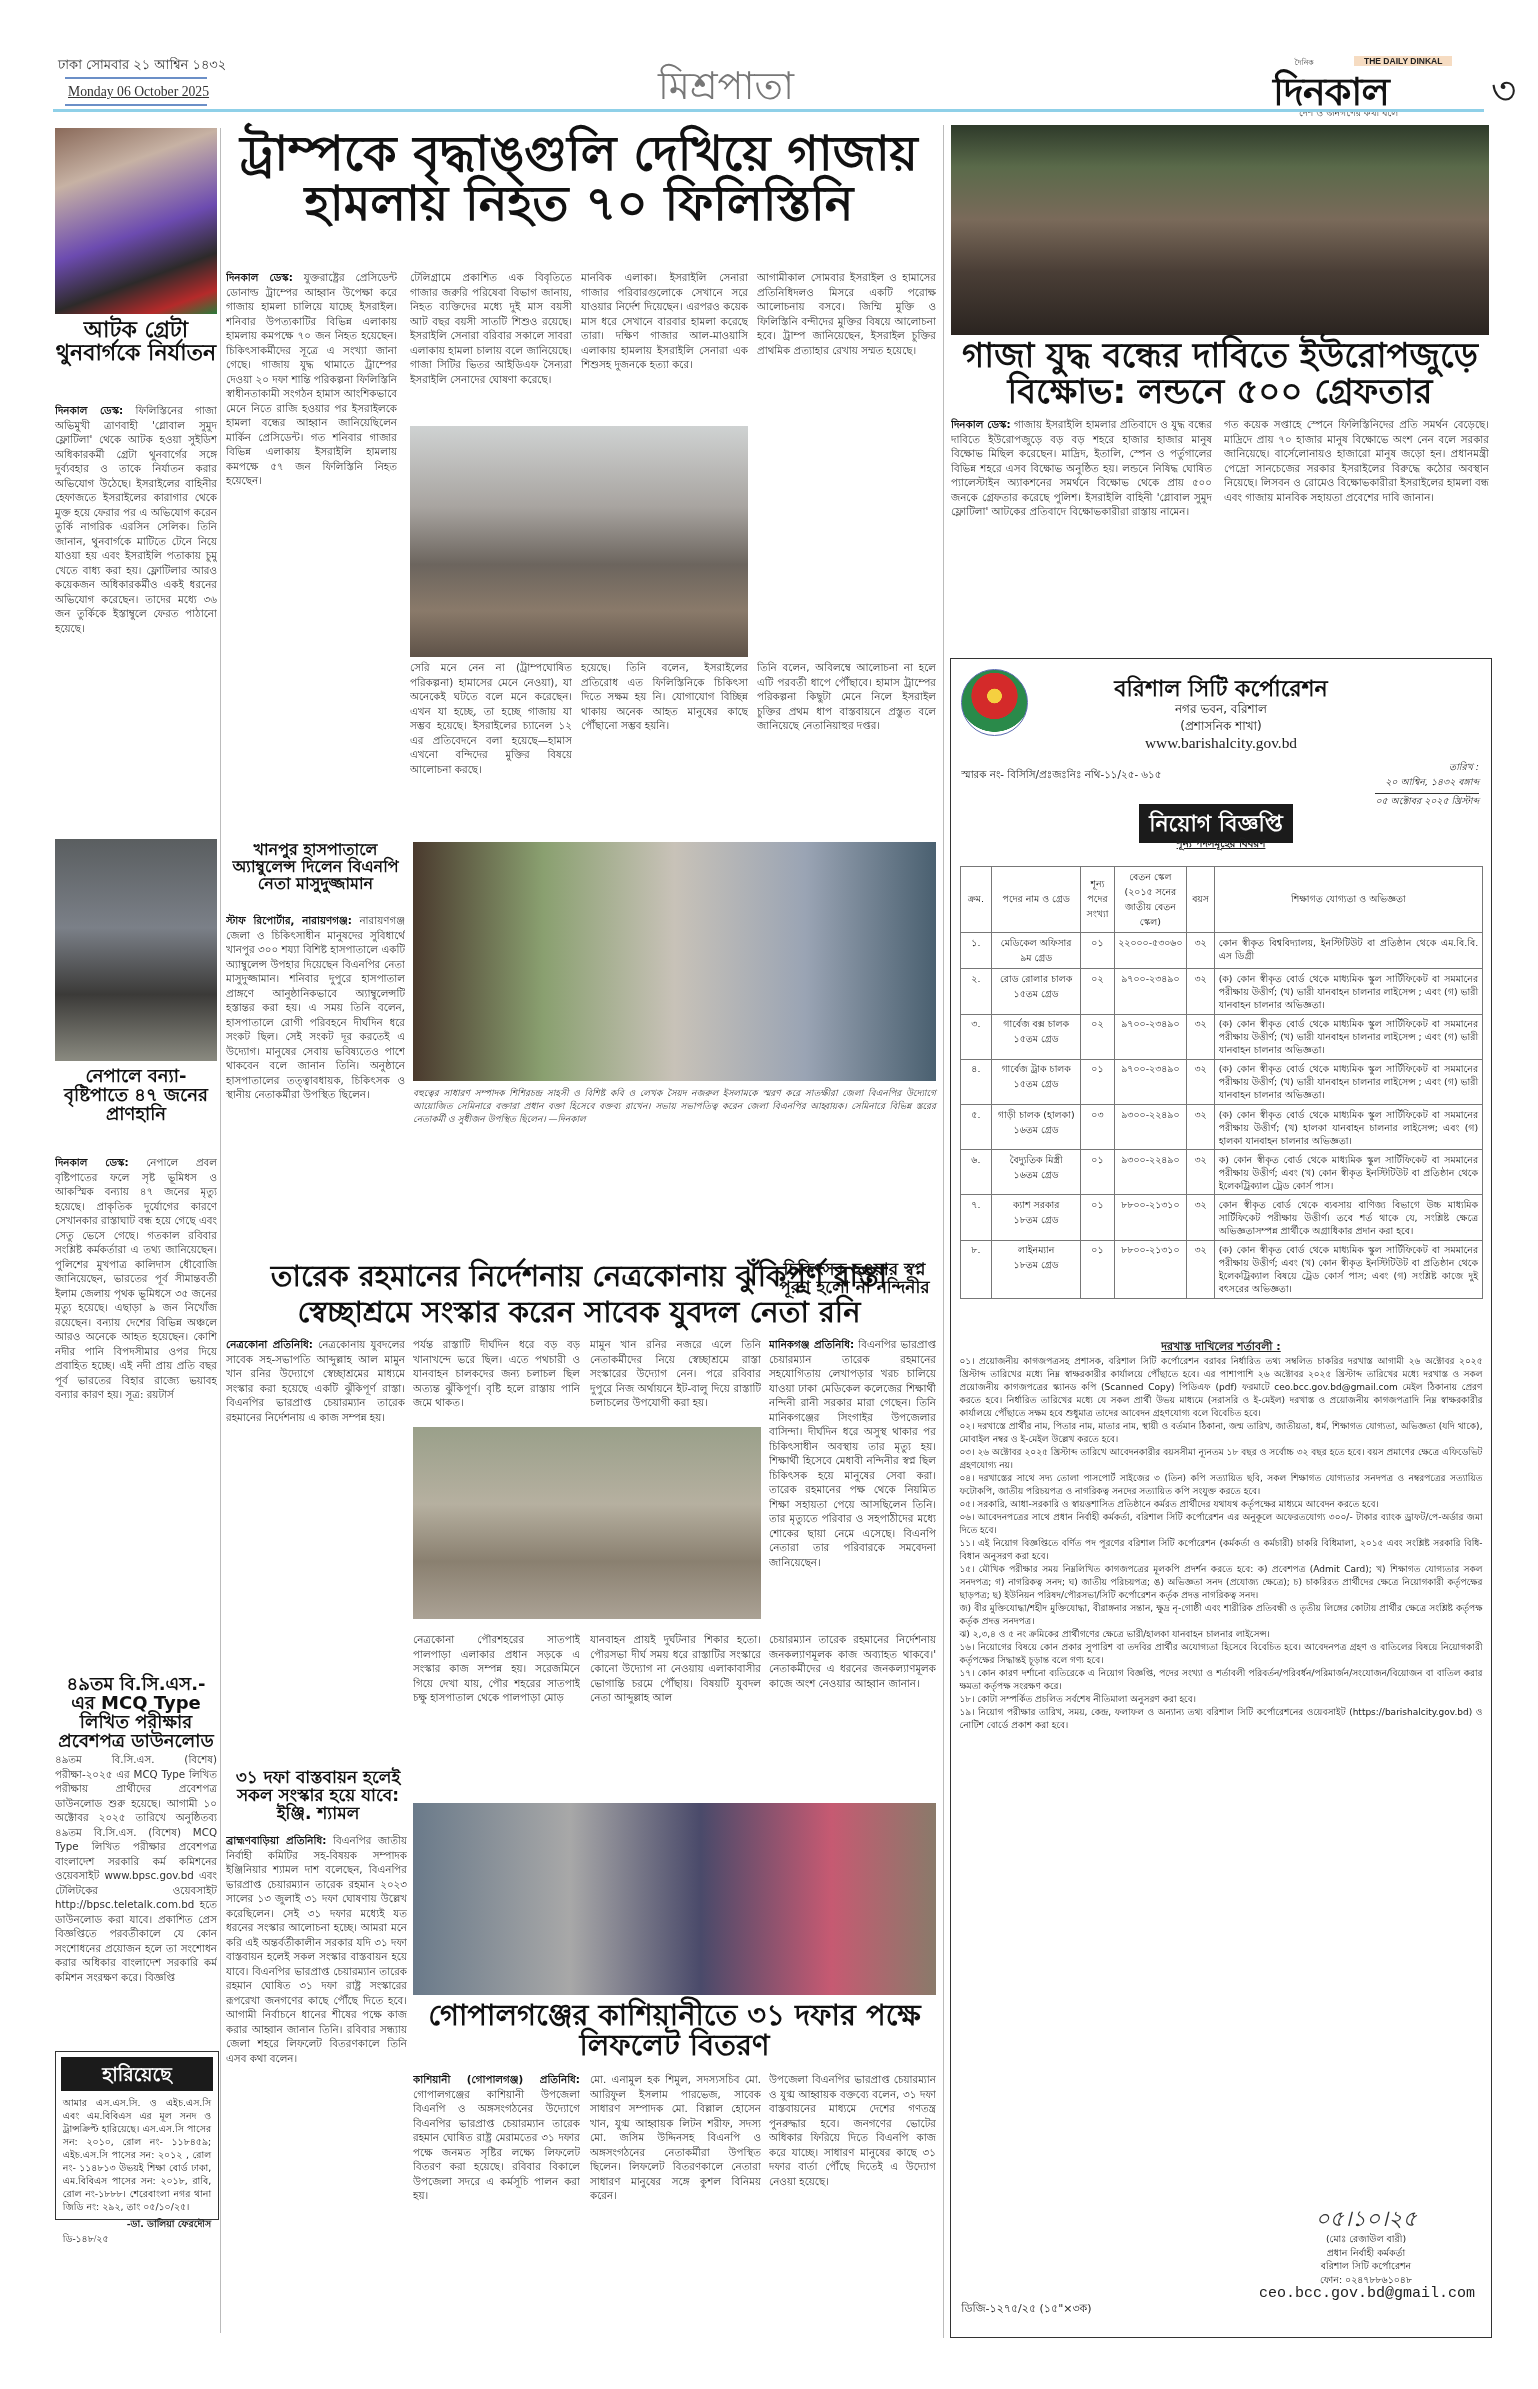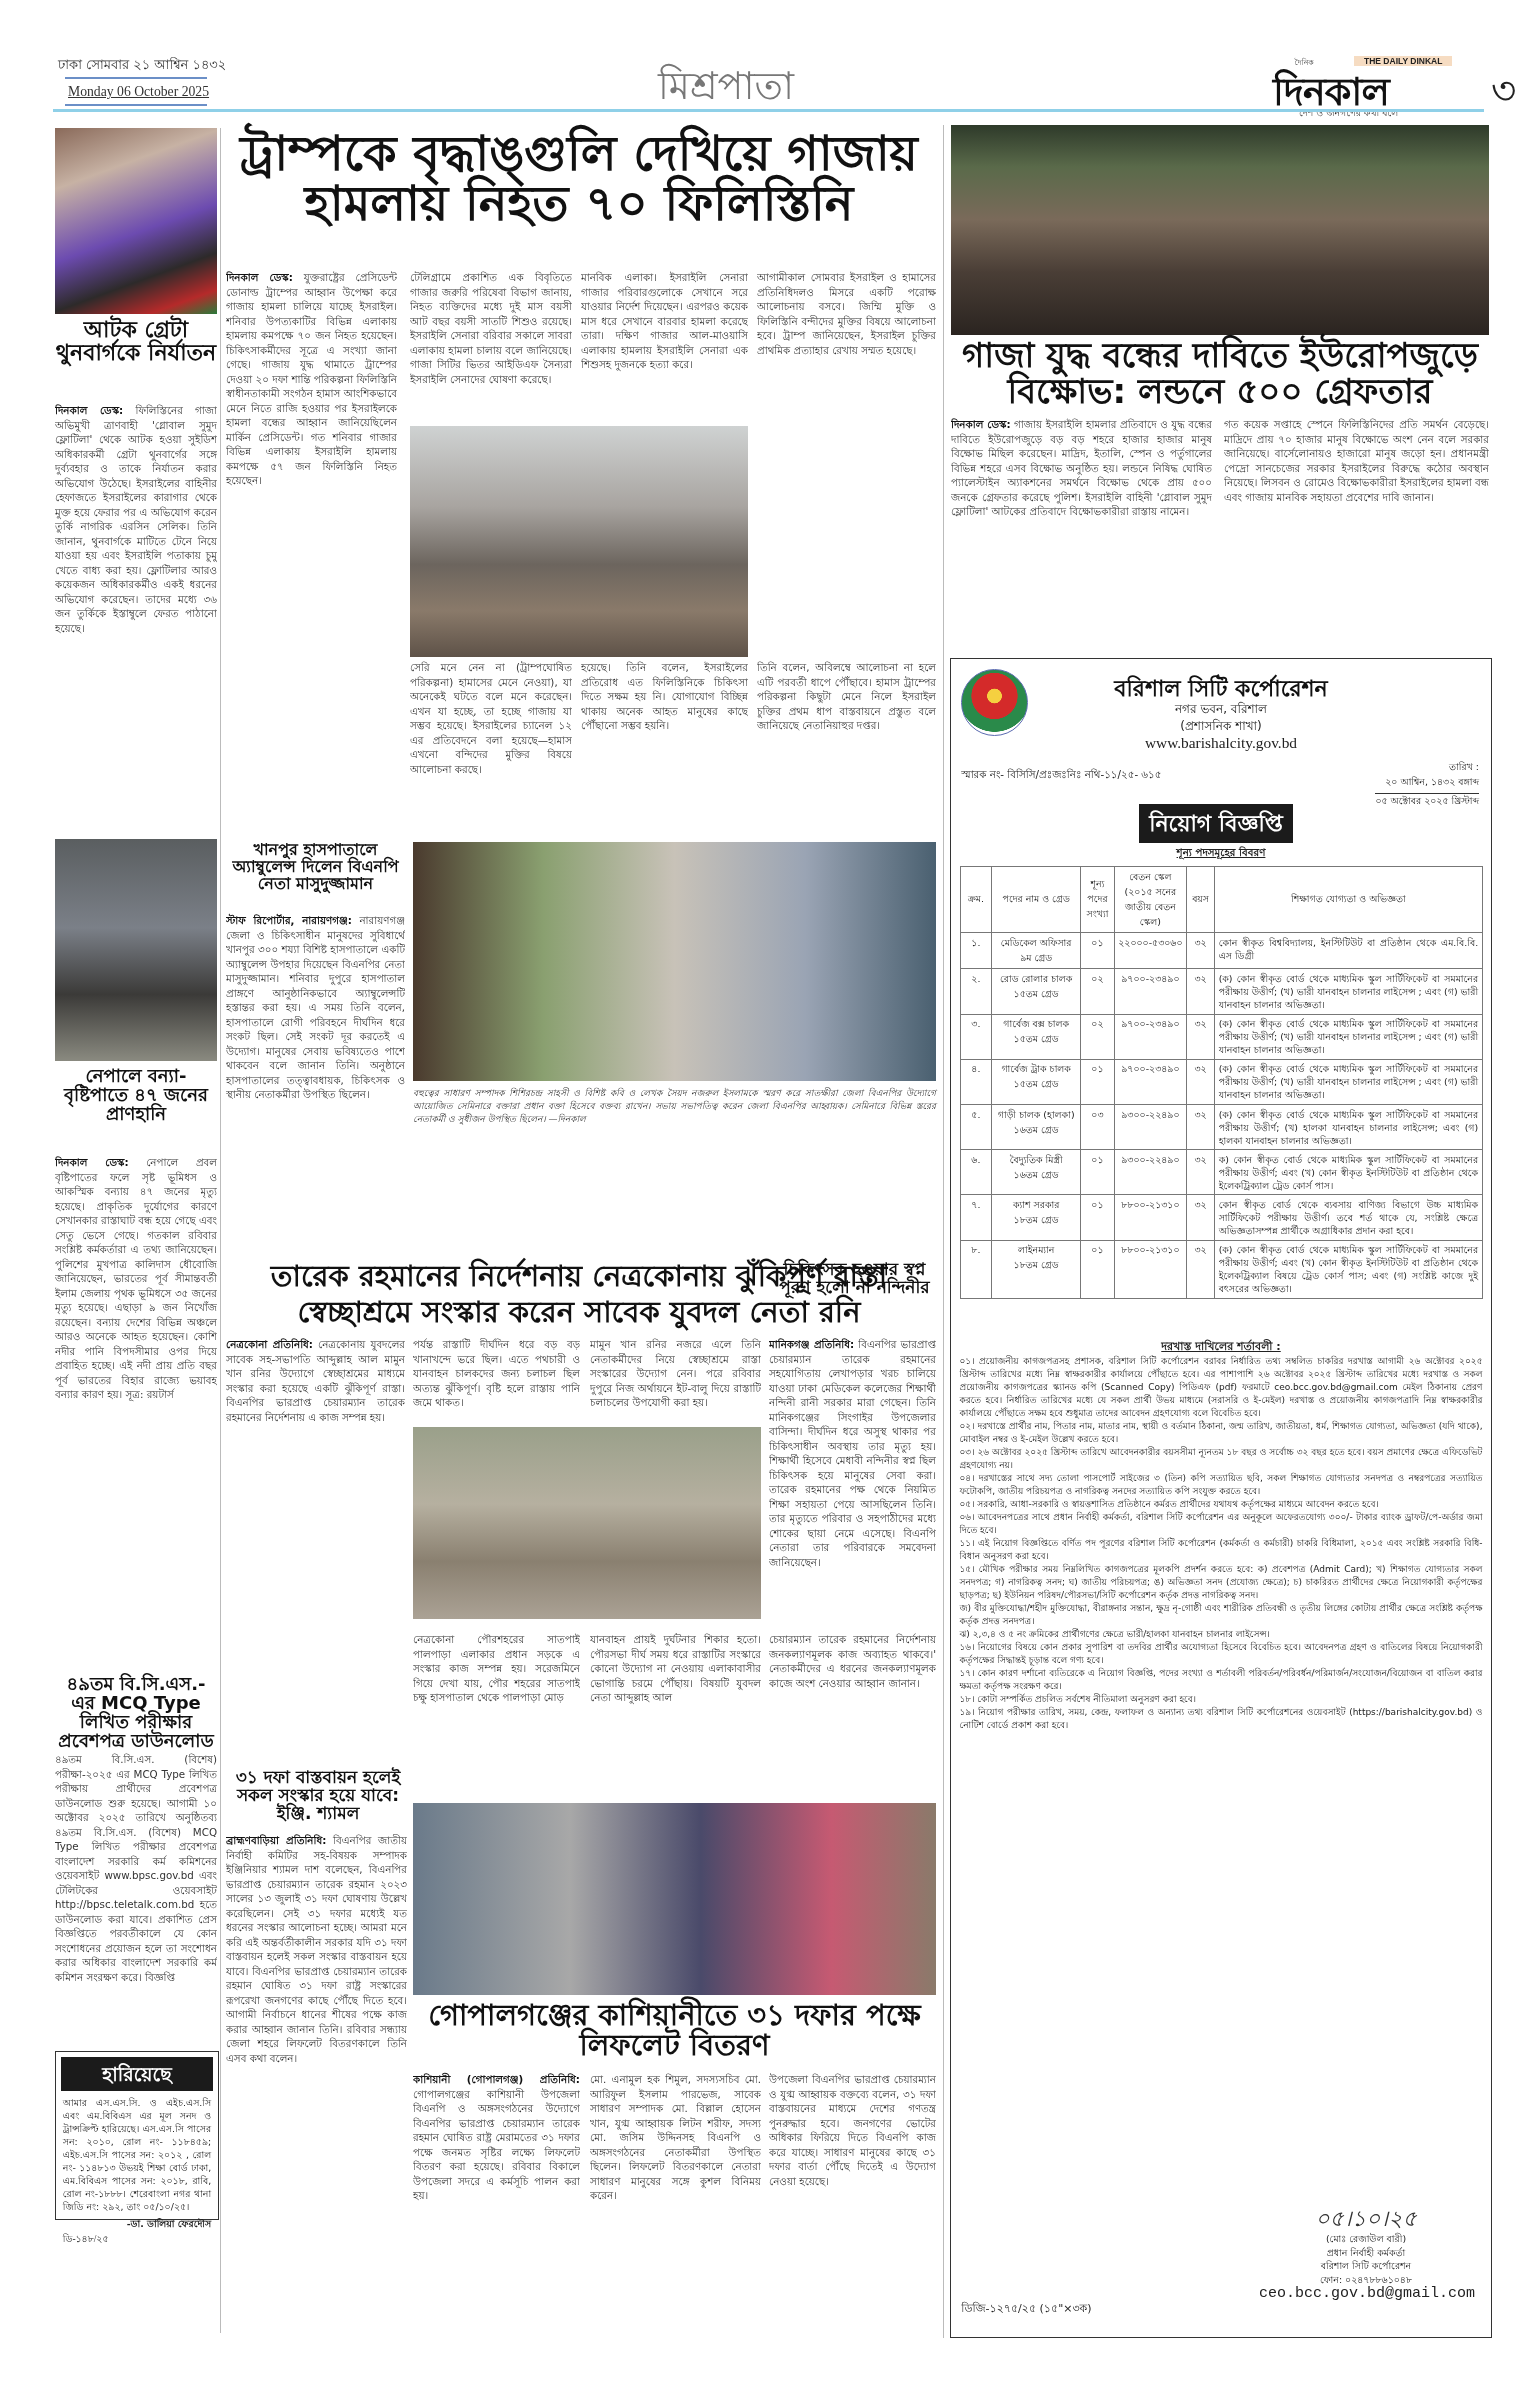--- a/index.html
+++ b/index.html
@@ -41,24 +41,24 @@
   .body-text{position:absolute;font-size:10.3px;line-height:14.5px;color:#333;text-align:justify;overflow:hidden;font-family:"DejaVu Sans",sans-serif;}
   .body-text b{color:#111;}
   .col-rule{position:absolute;width:0.9px;background:#bbb;}
 
   .ad-box{position:absolute;left:950px;top:658px;width:540px;height:1678px;border:1.7px solid #333;background:#fff;}
   .ad-seal{position:absolute;left:10.3px;top:10.3px;width:65px;height:65px;border-radius:50%;border:1.7px solid #5a6ab0;background:radial-gradient(circle at 50% 40%,#f5d040 0 14%,#d42a2a 15% 45%,#2a8a4a 46% 70%,#fff 71%);}
   .ad-org{position:absolute;left:0;top:12px;width:540px;text-align:center;font-size:22px;font-weight:bold;color:#111;}
   .ad-line{position:absolute;left:0;width:540px;text-align:center;font-size:12px;color:#222;}
   .ad-web{font-family:"Liberation Serif",serif;font-size:15.4px;}
   .ad-memo{position:absolute;left:10.3px;top:108px;font-size:10.3px;color:#222;}
-  .ad-date{position:absolute;right:12px;top:101px;font-size:9.4px;color:#222;text-align:right;}
+  .ad-date{position:absolute;right:12px;top:101px;font-size:9.4px;color:#222;text-align:right;font-style:italic;}
   .ad-date .d1{border-bottom:0.9px solid #333;padding-bottom:3px;}
   .ad-title{position:absolute;left:188px;top:145px;width:154px;height:39px;background:#1b1b1b;color:#fff;font-size:22px;font-weight:bold;text-align:center;line-height:39px;}
-  .ad-subtitle{position:absolute;left:0;top:186px;width:540px;text-align:center;font-size:10.3px;text-decoration:underline;font-weight:bold;}
+  .ad-subtitle{position:absolute;left:0;top:177px;width:540px;text-align:center;font-size:10.3px;text-decoration:underline;font-weight:bold;}
   table.posts{position:absolute;left:8.5px;top:207px;width:523px;border-collapse:collapse;font-size:9.4px;color:#222;}
   table.posts th,table.posts td{border:0.9px solid #777;padding:2.6px 3.4px;vertical-align:top;}
   table.posts th{font-weight:normal;text-align:center;height:43px;vertical-align:middle;}
   table.posts td.c{text-align:center;}
   table.posts td.q{text-align:justify;line-height:13px;}
   .cond-title{position:absolute;left:0;top:679px;width:540px;text-align:center;font-size:11px;font-weight:bold;text-decoration:underline;}
   .conditions{position:absolute;left:8.5px;top:696px;width:523px;font-size:9px;line-height:13px;color:#222;text-align:justify;}
   .conditions p{margin:0;}
   .sig{position:absolute;left:308px;top:1547px;width:214px;text-align:center;font-size:9.4px;line-height:13.7px;color:#222;}
   .sig .scribble{font-family:"DejaVu Serif",serif;font-style:italic;font-size:22px;color:#333;line-height:26px;}

